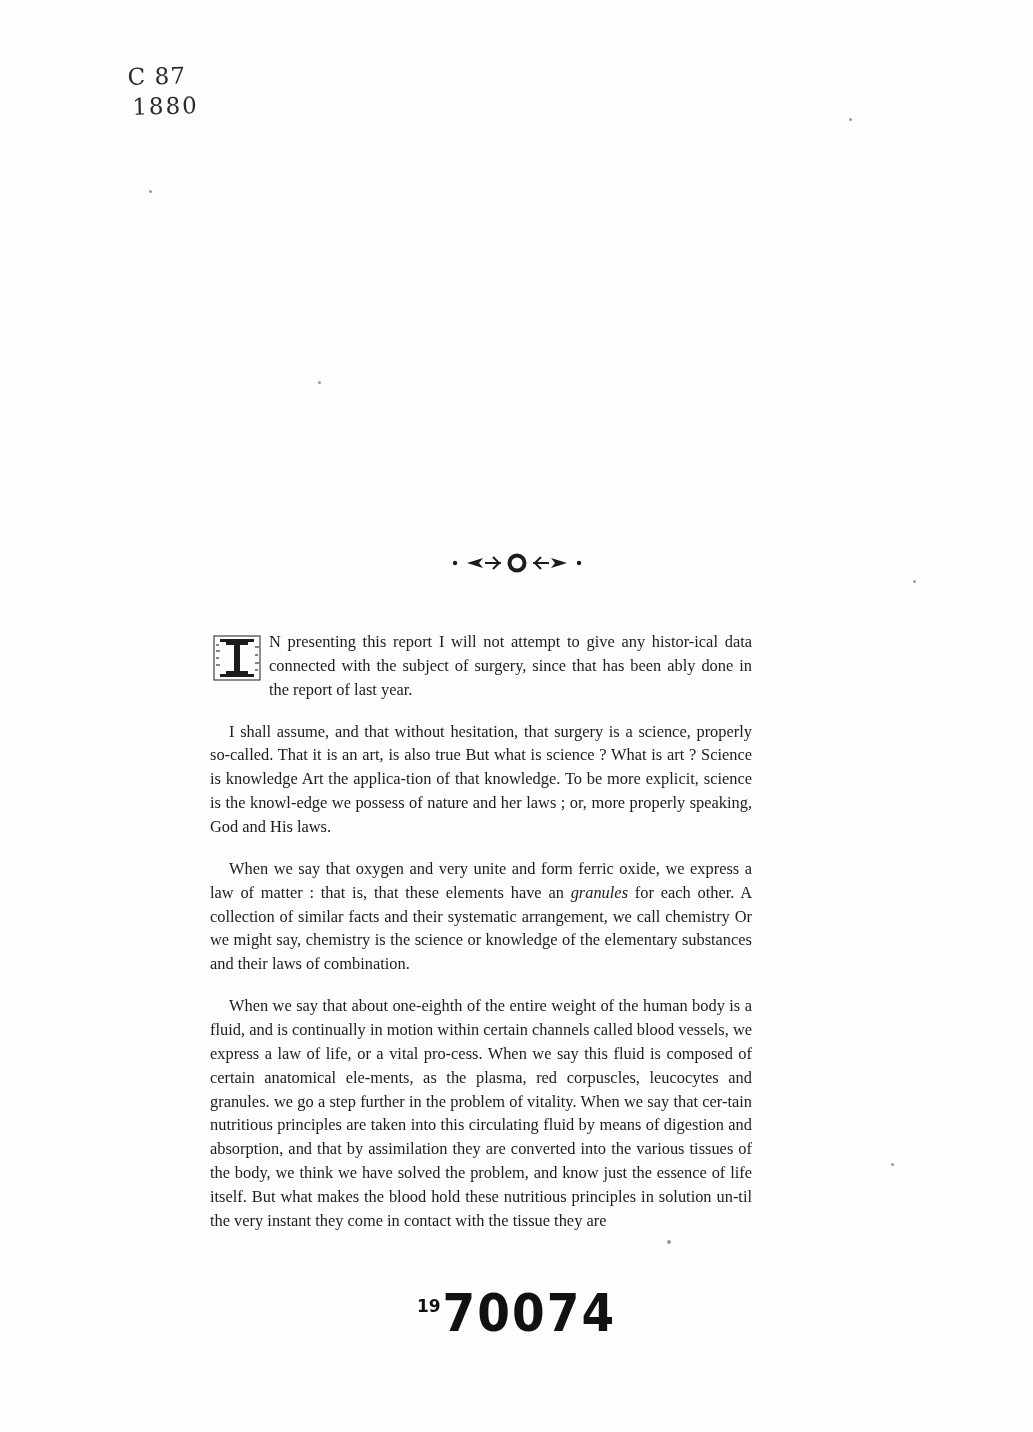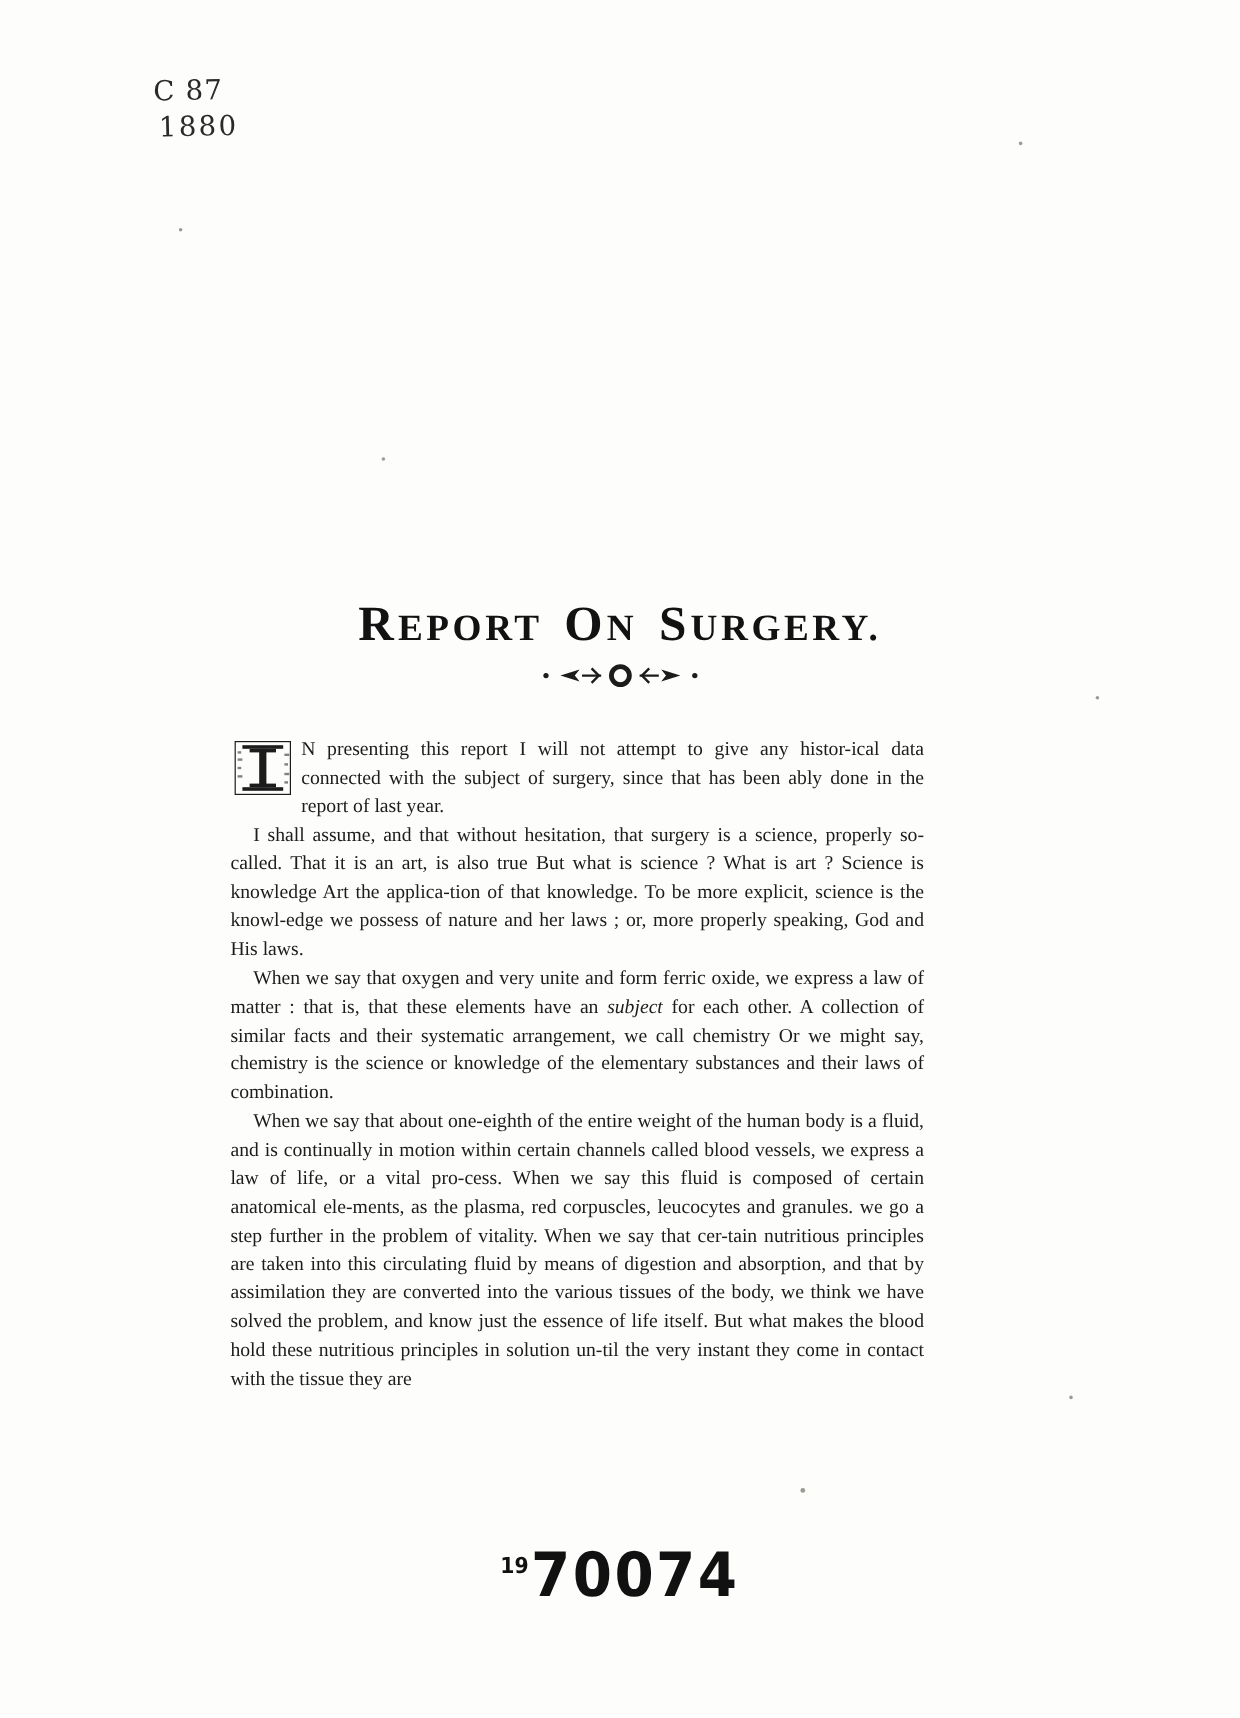--- a/index.html
+++ b/index.html
@@ -94,21 +94,21 @@
     position: absolute;
     left: 192px;
     top: 612px;
     width: 578px;
     font-size: 16.4px;
     line-height: 1.455;
     text-align: justify;
     color: #1c1c1c;
   }
   .column p {
-    margin: 0;
+    margin: 18px;
     text-indent: 19px;
   }
   .column p.first {
     text-indent: 0;
     position: relative;
     min-height: 62px;
   }
 
   
   .dropcap {
@@ -153,29 +153,20 @@
     <span class="line2">1880</span>
   </div>
 
   <div class="speck" style="left:849px;top:118px;width:3px;height:3px;"></div>
   <div class="speck" style="left:149px;top:190px;width:3px;height:3px;"></div>
   <div class="speck" style="left:318px;top:381px;width:3px;height:3px;"></div>
   <div class="speck" style="left:913px;top:580px;width:3px;height:3px;"></div>
   <div class="speck" style="left:891px;top:1163px;width:3px;height:3px;"></div>
   <div class="speck" style="left:667px;top:1240px;width:4px;height:4px;"></div>
 
-  <h1 class="title">
-    <span class="word">
-      <span class="cap">R</span><span class="sc">EPORT</span>
-    </span><span class="word">
-      <span class="cap">O</span><span class="sc">N</span>
-    </span><span class="word">
-      <span class="cap">S</span><span class="sc">URGERY.</span>
-    </span>
-  </h1>
 
   <div class="ornament">
     <svg width="136" height="22" viewBox="0 0 136 22" aria-hidden="true">
       <circle cx="6" cy="11" r="2.2" fill="#1c1c1c"></circle>
       <path d="M18 11 L34 6 L30 11 L34 16 Z" fill="#1c1c1c"></path>
       <path d="M36 11 L52 11" stroke="#1c1c1c" stroke-width="2"></path>
       <path d="M44 5 L50 11 L44 17" fill="none" stroke="#1c1c1c" stroke-width="2"></path>
       <circle cx="68" cy="11" r="7.5" fill="none" stroke="#1c1c1c" stroke-width="4"></circle>
       <path d="M84 11 L100 11" stroke="#1c1c1c" stroke-width="2"></path>
       <path d="M92 5 L86 11 L92 17" fill="none" stroke="#1c1c1c" stroke-width="2"></path>
@@ -209,21 +200,21 @@
           </g>
         </svg>
       </span>
       <span>N presenting this report I will not attempt to give any histor-ical data connected with the subject of surgery, since that has been ably done in the report of last year.</span>
     </p>
 
     <p>
       <span>I shall assume, and that without hesitation, that surgery is a science, properly so-called. That it is an art, is also true But what is science ? What is art ? Science is knowledge Art the applica-tion of that knowledge. To be more explicit, science is the knowl-edge we possess of nature and her laws ; or, more properly speaking, God and His laws.</span>
     </p>
 
-    <p><span>When we say that oxygen and very unite and form ferric oxide, we express a law of matter : that is, that these elements have an </span><em>subject</em><span> for each other. A collection of similar facts and their systematic arrangement, we call chemistry Or we might say, chemistry is the science or knowledge of the elementary substances and their laws of combination.</span></p>
+    <p><span>When we say that oxygen and very unite and form ferric oxide, we express a law of matter : that is, that these elements have an </span><em>granules</em><span> for each other. A collection of similar facts and their systematic arrangement, we call chemistry Or we might say, chemistry is the science or knowledge of the elementary substances and their laws of combination.</span></p>
 
     <p>
       <span>When we say that about one-eighth of the entire weight of the human body is a fluid, and is continually in motion within certain channels called blood vessels, we express a law of life, or a vital pro-cess. When we say this fluid is composed of certain anatomical ele-ments, as the plasma, red corpuscles, leucocytes and granules. we go a step further in the problem of vitality. When we say that cer-tain nutritious principles are taken into this circulating fluid by means of digestion and absorption, and that by assimilation they are converted into the various tissues of the body, we think we have solved the problem, and know just the essence of life itself. But what makes the blood hold these nutritious principles in solution un-til the very instant they come in contact with the tissue they are</span>
     </p>
 
   </div>
 
   <div class="accession">
     <span class="pre">19</span><span>70074</span>
   </div>

